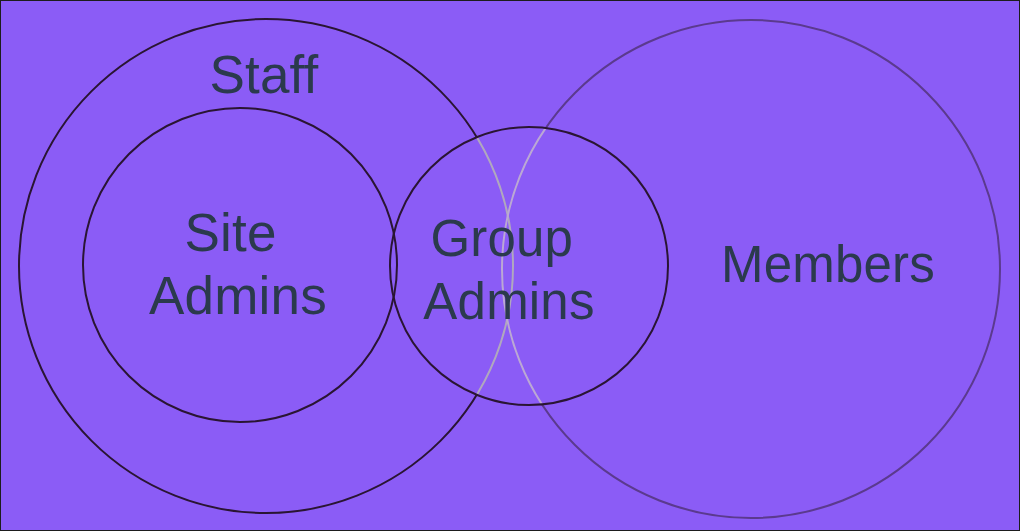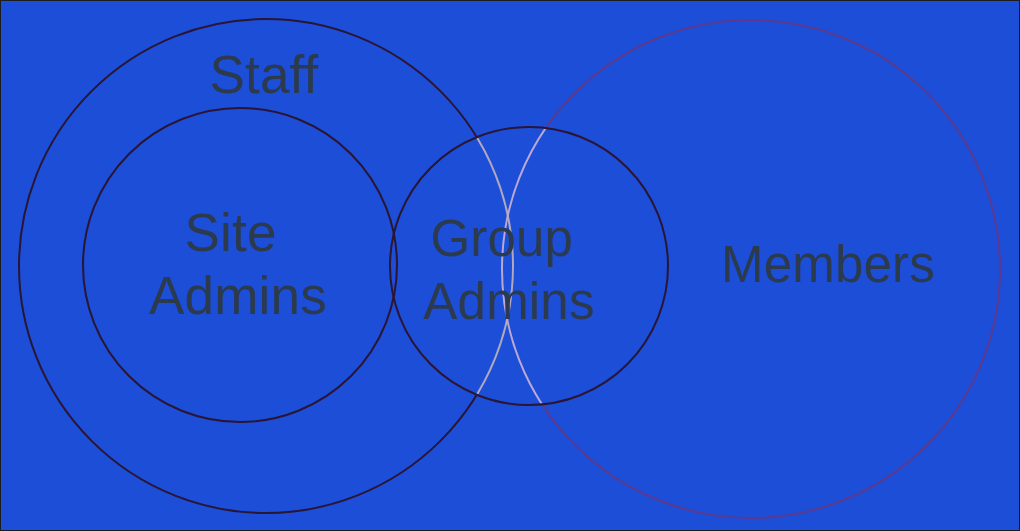--- a/index.html
+++ b/index.html
@@ -34,21 +34,21 @@
     font-weight: 400;
     text-anchor: middle;
     letter-spacing: 0.2px;
   }
   .venn-label.big { font-size: 53px; }
   .venn-label.med { font-size: 51px; }
 </style>
 </head>
 <body>
 
-<div id="canvas" style="width: 1020px; height: 531px; background: #1d4ed8; border-color: rgb(29, 29, 29);">
+<div id="canvas" style="width: 1020px; height: 531px; background: #8b5cf6; border-color: rgb(29, 29, 29);">
 
   <svg id="venn-svg" viewBox="0 0 1020 531" style="width: 1020px; height: 531px;">
 
     <defs>
       <clipPath id="clip-group-admins">
         <circle id="clip-ga-circle" cx="528" cy="265" r="139"></circle>
       </clipPath>
       <clipPath id="clip-outside-group-admins">
         <path id="clip-outside-ga-path" d="M0,0 H1020 V531 H0 Z M389,265 a139,139 0 1,0 278,0 a139,139 0 1,0 -278,0 Z" clip-rule="evenodd"></path>
       </clipPath>

